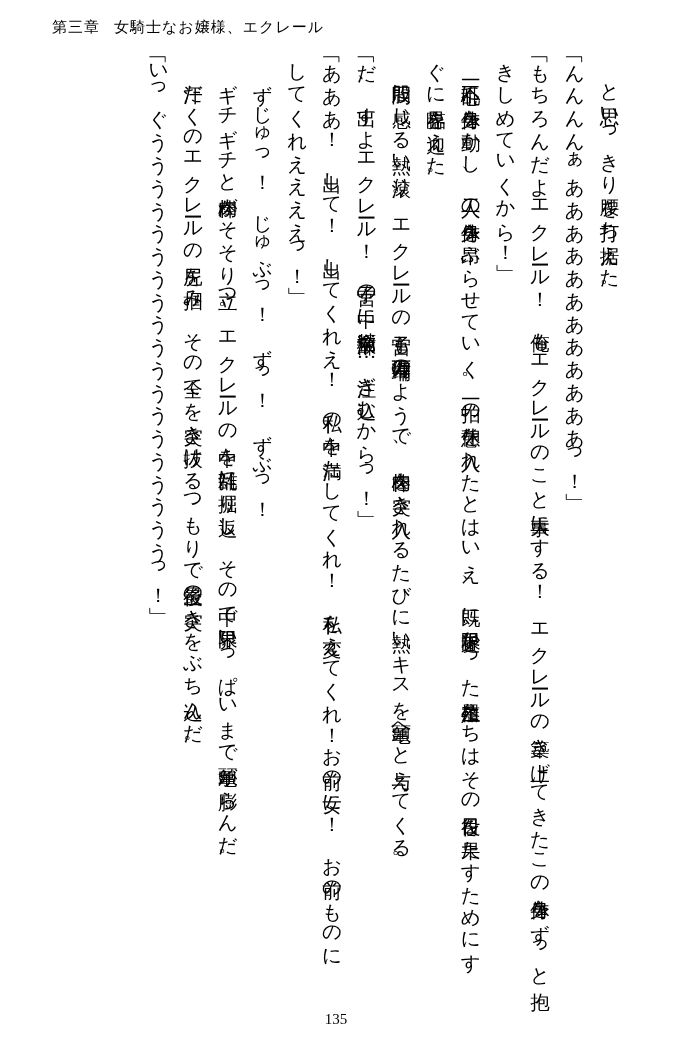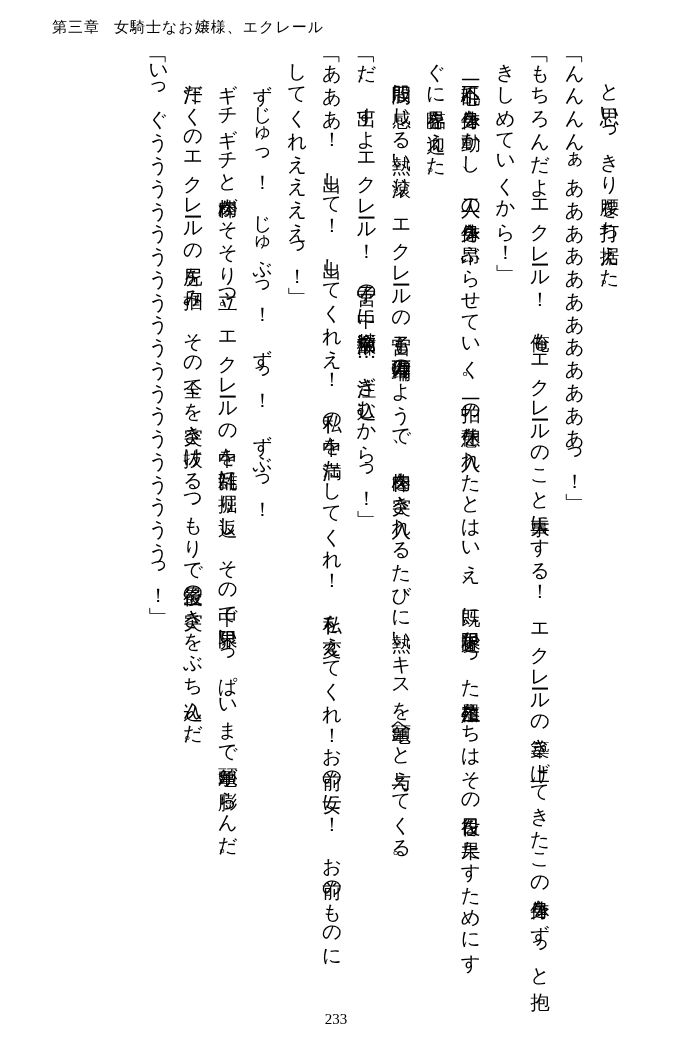--- a/index.html
+++ b/index.html
@@ -98,15 +98,15 @@
       <p>股間に感じる熱い滾り。エクレールの子宮も準備万端のようで、肉棒を突き入れるたびに熱いキスを亀頭へと与えてくる。</p>
       <p class="noindent">「だ、出すよエクレール！　子宮の中に精液全部……注ぎ込むからっ！」</p>
       <p class="noindent">「あああ！　出して！　出してくれえ！　私の中を満たしてくれ！　私を変えてくれ！お前の女に！　お前のものにしてくれええええっ！」</p>
       <p>ずじゅっ！　じゅぶっ！　ずっ！　ずぶっ！</p>
       <p>ギチギチと肉棒がそそり立つ。エクレールの中を乱雑に掘り返し、その中で限界いっぱいまで亀頭が膨らんだ。</p>
       <p>汗だくのエクレールの尻を掴み、その全てを突き抜けるつもりで最後の一突きをぶち込んだ。</p>
       <p class="noindent">「いっぐうううううううううううううううううううっ！」</p>
     </div>
   </div>
 
-  <div class="page-number">233</div>
+  <div class="page-number">135</div>
 
 </div>
 
 </body></html>

